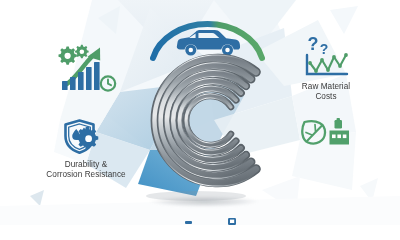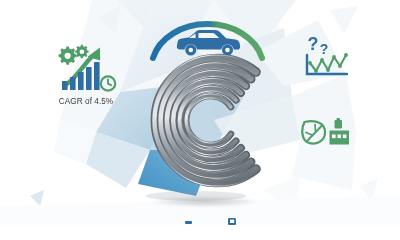--- a/index.html
+++ b/index.html
@@ -210,43 +210,70 @@
         <rect x="23" y="28" width="5.6" height="18" rx="0.6"></rect>
         <rect x="31" y="23" width="5.6" height="23" rx="0.6"></rect>
         <rect x="39" y="18" width="5.6" height="28" rx="0.6"></rect>
       </g>
 
       <g>
         <circle cx="53" cy="39.5" r="7.2" fill="none" stroke="#4f9d69" stroke-width="2.2"></circle>
         <path d="M53,35.4 L53,39.6 L56,41.2" fill="none" stroke="#4f9d69" stroke-width="1.9" stroke-linecap="round"></path>
       </g>
     </svg>
-    <div class="cap">CAGR of 4.5%</div>
   </div>
 
+  <div class="feature" id="f-dura">
+    <svg class="glyph" width="48" height="38" viewBox="0 0 48 38" xmlns="http://www.w3.org/2000/svg">
+
+      <path d="M17.5,1.5 L31.5,5.6 L31.5,17.0 C31.5,25.2 25.6,31.0 17.5,33.8
+               C9.4,31.0 3.5,25.2 3.5,17.0 L3.5,5.6 Z" fill="none" stroke="#2e6ea4" stroke-width="2.6" stroke-linejoin="round"></path>
+      <path d="M17.5,5.0 L28.3,8.2 L28.3,17.0 C28.3,23.4 23.8,28.1 17.5,30.4
+               C11.2,28.1 6.7,23.4 6.7,17.0 L6.7,8.2 Z" fill="none" stroke="#2e6ea4" stroke-width="1.3"></path>
+
+      <g fill="#2e6ea4">
+        <path d="M14.2,10.0 C16.6,13.0 18.2,15.0 18.2,17.1 a4.0,4.0 0 0 1 -8.0,0 C10.2,15.0 11.8,13.0 14.2,10.0 Z"></path>
+        <path d="M22.0,8.6 C23.6,10.7 24.7,12.1 24.7,13.6 a2.7,2.7 0 0 1 -5.4,0 C19.3,12.1 20.4,10.7 22.0,8.6 Z"></path>
+      </g>
+
+      <g>
+        <path fill="#2e6ea4" d="M33.0,14.0 l3.6,0 l0.75,2.9 a9.0,9.0 0 0 1 2.6,1.1 l2.6,-1.6 l2.55,2.55 l-1.6,2.6
+                 a9.0,9.0 0 0 1 1.1,2.6 l2.9,0.75 l0,3.6 l-2.9,0.75 a9.0,9.0 0 0 1 -1.1,2.6
+                 l1.6,2.6 l-2.55,2.55 l-2.6,-1.6 a9.0,9.0 0 0 1 -2.6,1.1 l-0.75,2.9 l-3.6,0
+                 l-0.75,-2.9 a9.0,9.0 0 0 1 -2.6,-1.1 l-2.6,1.6 l-2.55,-2.55 l1.6,-2.6
+                 a9.0,9.0 0 0 1 -1.1,-2.6 l-2.9,-0.75 l0,-3.6 l2.9,-0.75 a9.0,9.0 0 0 1 1.1,-2.6
+                 l-1.6,-2.6 l2.55,-2.55 l2.6,1.6 a9.0,9.0 0 0 1 2.6,-1.1 z" transform="translate(-4.6,-4.0) scale(0.86)"></path>
+        <circle cx="26.6" cy="19.7" r="3.4" fill="#ffffff"></circle>
+      </g>
+    </svg>
+    <div class="cap">Durability &amp;
+Corrosion Resistance</div>
+  </div>
 
   <div class="feature" id="f-raw">
     <svg class="glyph" width="48" height="46" viewBox="0 0 48 46" xmlns="http://www.w3.org/2000/svg">
 
       <text x="11" y="17" font-family="Liberation Sans, sans-serif" font-size="18" font-weight="bold" fill="#2e6ea4" text-anchor="middle">?</text>
       <text x="22" y="21" font-family="Liberation Sans, sans-serif" font-size="14" font-weight="bold" fill="#2e6ea4" text-anchor="middle">?</text>
 
       <path d="M5,22 L5,41 L45,41" fill="none" stroke="#2e6ea4" stroke-width="2.4" stroke-linecap="round"></path>
 
       <polyline points="8,30 14,38 20,27 26,37 32,24 38,33 44,22" fill="none" stroke="#4f9d69" stroke-width="2.1" stroke-linejoin="round" stroke-linecap="round"></polyline>
       <g fill="#4f9d69">
         <circle cx="8" cy="30" r="1.9"></circle>
         <circle cx="14" cy="38" r="1.9"></circle>
         <circle cx="20" cy="27" r="1.9"></circle>
         <circle cx="26" cy="37" r="1.9"></circle>
         <circle cx="32" cy="24" r="1.9"></circle>
         <circle cx="38" cy="33" r="1.9"></circle>
         <circle cx="44" cy="22" r="1.9"></circle>
       </g>
     </svg>
+    <div class="cap">Raw Material
+Costs</div>
   </div>
 
   <div class="feature" id="f-env">
     <svg class="glyph" width="50" height="34" viewBox="0 0 50 34" xmlns="http://www.w3.org/2000/svg">
 
       <g>
         <path d="M3.5,4.0 C16.0,1.0 24.5,6.0 24.0,15.0 C23.6,23.0 15.0,28.0 7.0,24.5
                  C1.0,21.8 -0.5,12.0 3.5,4.0 Z" fill="none" stroke="#51a06b" stroke-width="2.3" stroke-linejoin="round"></path>
         <path d="M21.5,7.0 L6.5,22.5" fill="none" stroke="#51a06b" stroke-width="2.0" stroke-linecap="round"></path>
         <path d="M14.5,13.5 L14.0,6.5 M11.0,17.0 L5.0,14.5" fill="none" stroke="#51a06b" stroke-width="1.7" stroke-linecap="round"></path>

